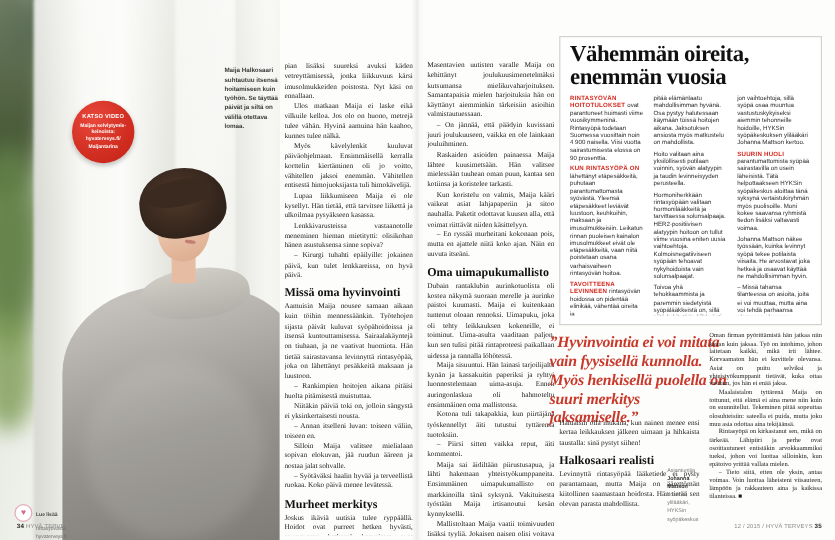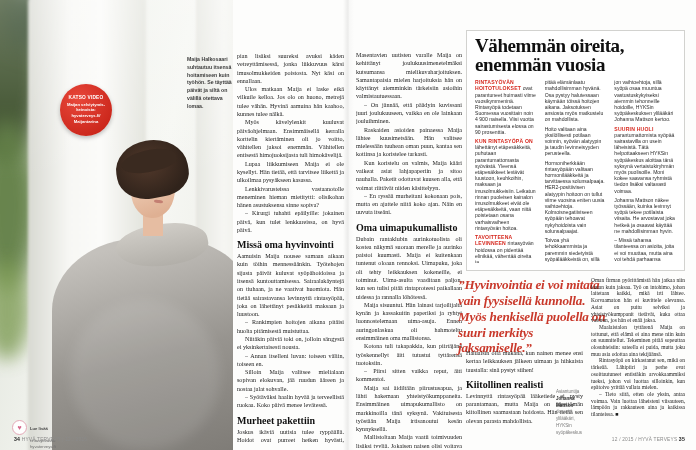--- a/index.html
+++ b/index.html
@@ -124,21 +124,21 @@
       <p>Lupaa liikkumiseen Maija ei ole kysellyt. Hän tietää, että tarvitsee liikettä ja ulkoilmaa pysyäkseen kasassa.</p>
       <p>Lenkkivarusteissa vastaanotolle meneminen hieman mietitytti: olisikohan hänen asustuksensa sinne sopiva?</p>
       <p>– Kirurgi tuhahti epäilyille: jokainen päivä, kun tulet lenkkareissa, on hyvä päivä.</p>
       <h3>Missä oma hyvinvointi</h3>
       <p class="ni">Aamuisin Maija nousee samaan aikaan kuin töihin mennessäänkin. Työtehojen sijasta päivät kuluvat syöpähoidoissa ja itsensä kuntouttamisessa. Sairaalakäyntejä on tiuhaan, ja ne vaativat huomiota. Hän tietää sairastavansa levinnyttä rintasyöpää, joka on lähettänyt pesäkkeitä maksaan ja luustoon.</p>
       <p>– Rankimpien hoitojen aikana pitäisi huolta pitämisestä muistuttaa.</p>
       <p>Niitäkin päiviä toki on, jolloin sängystä ei yksinkertaisesti nousta.</p>
       <p>– Annan itselleni luvan: toiseen väliin, toiseen en.</p>
       <p>Silloin Maija valitsee mielialaan sopivan elokuvan, jää ruudun ääreen ja nostaa jalat sohvalle.</p>
       <p>– Syötäväksi haalin hyvää ja terveellistä ruokaa. Koko päivä menee levätessä.</p>
-      <h3>Murheet pakettiin</h3>
+      <h3>Murheet merkitys</h3>
       <p class="ni">Joskus ikäviä uutisia tulee ryppäällä. Hoidot ovat purreet hetken hyvästi, seuraavassa hetkessä kasvaimet ovat heränneet toiminnasta ja syöpä jatkaa etenemistään.</p>
     </div>
 
   <div class="read-more">
     <span class="rm-circle">♥</span>
     <div class="rm-text">
       <b>Lue lisää</b>
       <span>rintasyövästä:
 hyvaterveys.fi</span>
     </div>
@@ -186,21 +186,21 @@
           <p class="ni">jon vaihtoehtoja, sillä syöpä osaa muuntua vastustuskykyiseksi aiemmin tehonneille hoidoille, HYKSin syöpäkeskuksen ylilääkäri Johanna Mattson kertoo.</p>
           <p class="ni"><strong class="lead" style="color: rgb(214, 40, 30);">SUURIN HUOLI </strong>parantumattomista syöpää sairastavilla on usein läheisistä. Tätä helpottaakseen HYKSin syöpäkeskus aloittaa tänä syksynä vertaistukiryhmän myös puolisoille. Moni kokee saavansa ryhmistä tiedon lisäksi valtavasti voimaa.</p>
           <p>Johanna Mattson näkee työssään, kuinka levinnyt syöpä tekee potilaista viisaita. He arvostavat joka hetkeä ja osaavat käyttää ne mahdollisimman hyvin.</p>
           <p>– Missä tahansa tilanteessa on asioita, joita ei voi muuttaa, mutta aina voi tehdä parhaansa olemassa olevassa tilanteessa.</p>
         </div>
     </div>
   </div>
 
   <div id="bottom-mid" class="bt">
       <p class="ni">Haluaisin olla mukana, kun nainen menee ensi kertaa leikkauksen jälkeen uimaan ja hihkaista taustalla: sinä pystyt siihen!</p>
-      <h3>Kiitollinen realisti</h3>
+      <h3>Halkosaari realisti</h3>
       <p class="ni">Levinnyttä rintasyöpää lääketiede ei pysty parantamaan, mutta Maija on äärettömän kiitollinen saamastaan hoidosta. Hän tietää sen olevan parasta mahdollista.</p>
     </div>
 
   <div id="expert">
     <div class="role">Asiantuntija</div>
     <div class="name">Johanna Mattson</div>
     <div class="titles">dosentti,
 ylilääkäri,
 HYKSin
 syöpäkeskus</div>

